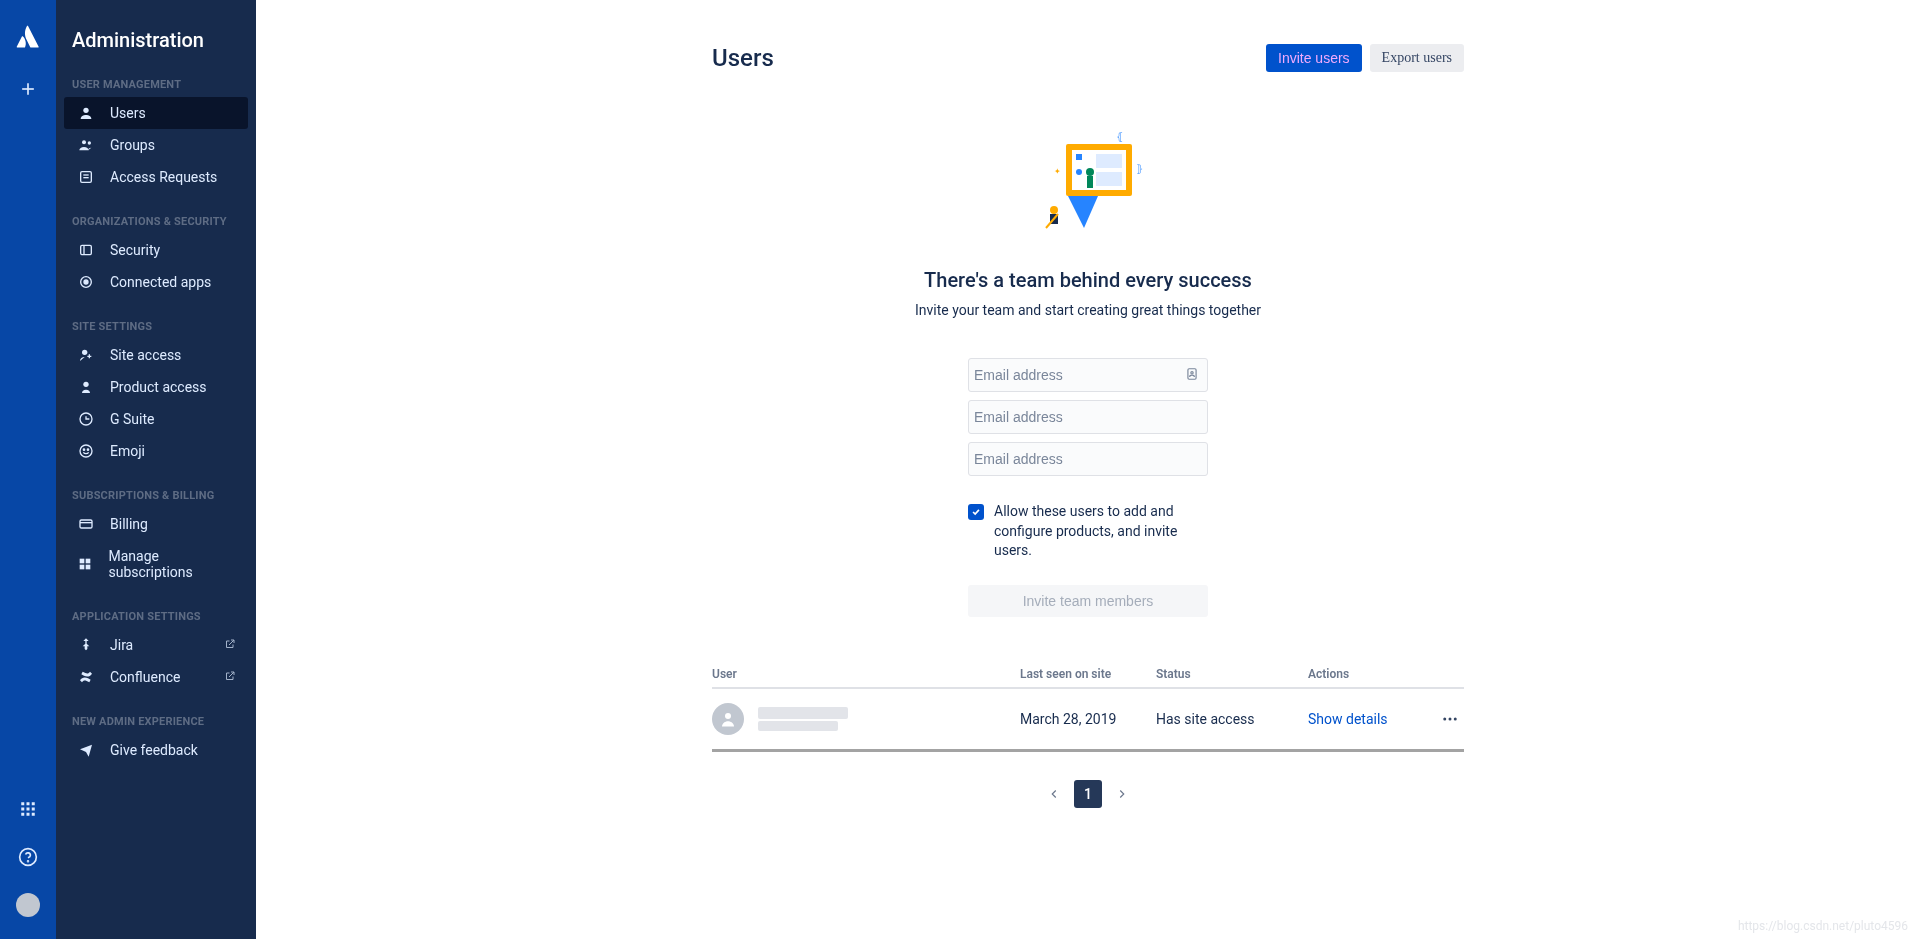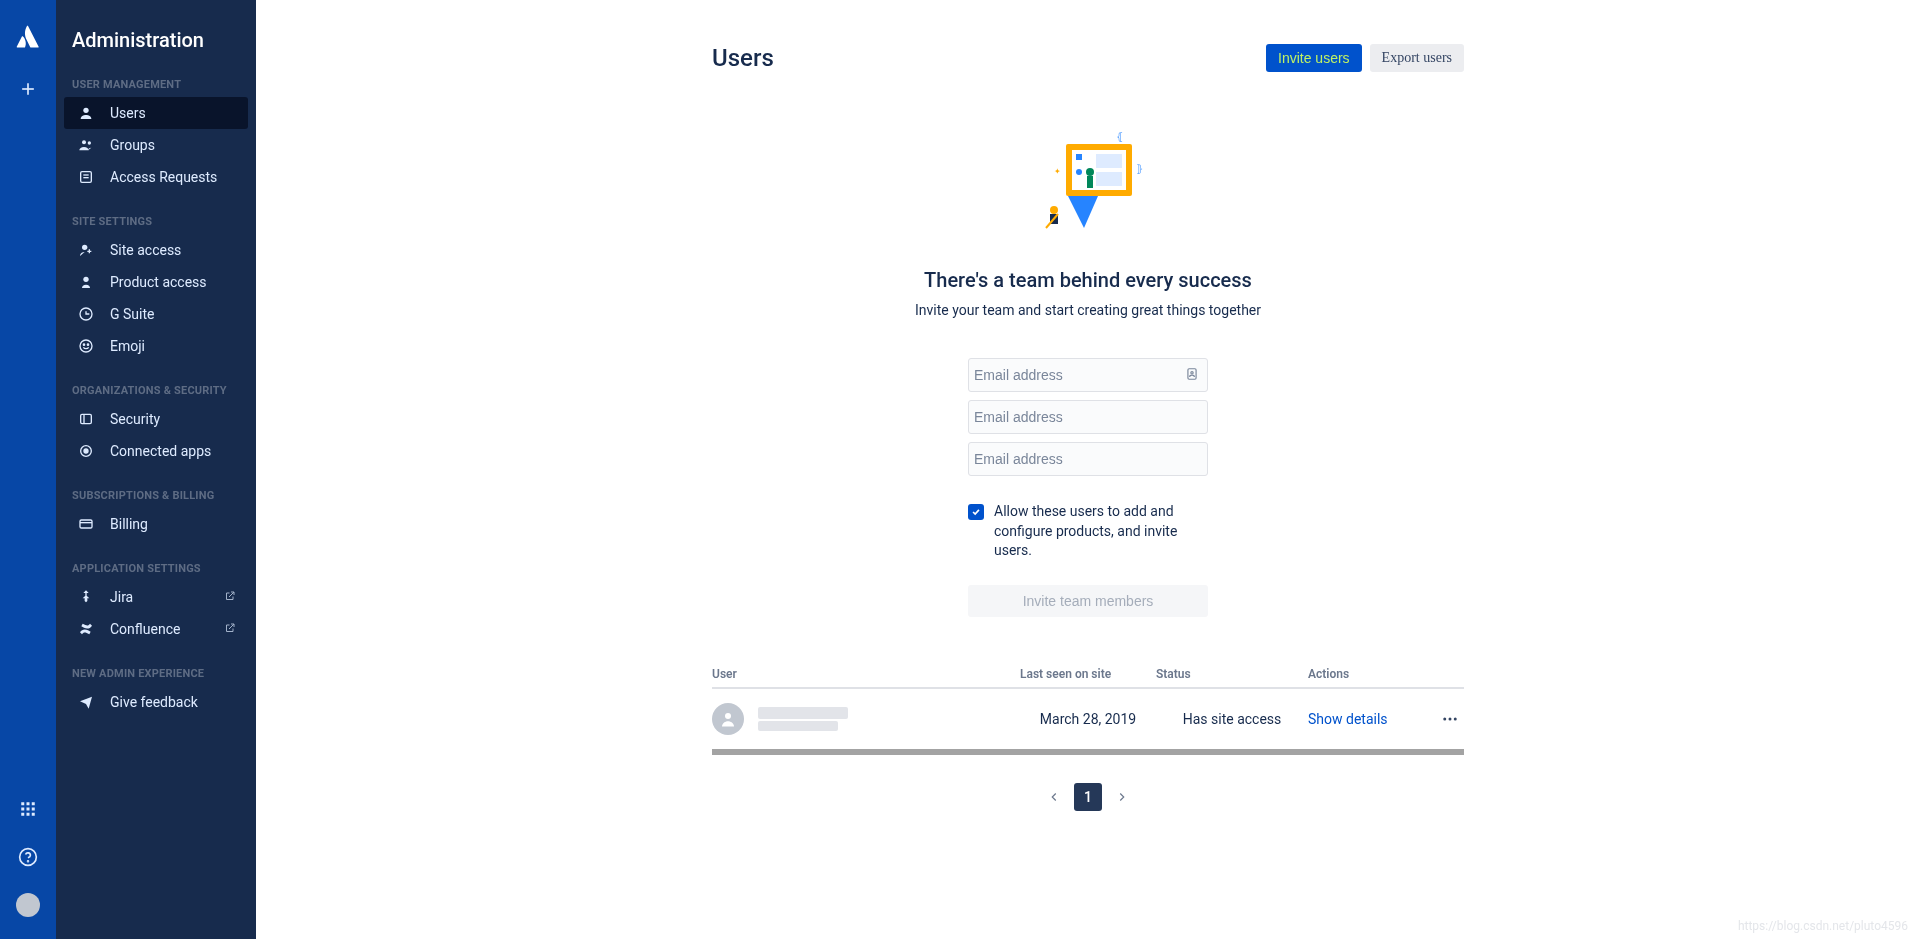--- a/index.html
+++ b/index.html
@@ -86,21 +86,21 @@
 }
 .header-actions { margin-left:auto; display:flex; gap:8px;}
 .btn {
   font-size:14px;
   padding: 6px 12px;
   border-radius:3px;
   cursor:pointer;
   border:none;
   font-weight:400;
 }
-.btn-primary { background:#0052CC; color:#bef264; }
+.btn-primary { background:#0052CC; color:#f0abfc; }
 .btn-default { background:rgba(9,30,66,0.08); color:#344563;font-family:Liberation Serif, serif; }
 .btn-disabled { background:rgba(9,30,66,0.04); color:#A5ADBA; cursor:not-allowed;}
 
 .hero {
   display:flex;
   flex-direction:column;
   align-items:center;
   text-align:center;
 }
 .hero-illustration {
@@ -128,21 +128,21 @@
 .checkbox-row { display:flex; align-items:flex-start; gap:10px; margin:18px 0 24px 0; text-align:left;justify-content:space-between;}
 .checkbox-box {
   width:16px;height:16px;border-radius:3px;background:#0052CC;color:#fff;
   display:flex;align-items:center;justify-content:center;flex-shrink:0;margin-top:2px;
 }
 .checkbox-label { font-size:14px;color:#172b4d;line-height:1.4;}
 .invite-btn { width:100%; text-align:center; padding:8px 12px;}
 
 .user-table { margin-top:50px;}
 .table-head { display:flex;border-bottom:2px solid #DFE1E6; padding-bottom:6px; font-size:12px; font-weight:600;color:#6B778C;}
-.table-row { display:flex; align-items:center; padding:14px 0; border-bottom:6px solid #a3a3a3;text-align:center;}
+.table-row { display:flex; align-items:center; padding:14px 0; border-bottom:3px solid #a3a3a3;}
 .col-user { flex: 0 0 308px; display:flex;align-items:center;gap:14px;}
 .col-last { flex: 0 0 136px;}
 .col-status { flex: 0 0 152px;}
 .col-actions { flex:1; display:flex;align-items:center;}
 .avatar {
   width:32px;height:32px;border-radius:50%;background:#C1C7D0;
   display:flex;align-items:center;justify-content:center;color:#fff;
 }
 .user-meta { display:flex;flex-direction:column;gap:2px;}
 .user-name { background:#E2E4E9;width:90px;height:12px;border-radius:2px;}
@@ -231,20 +231,42 @@
             <rect x="4" y="4" width="16" height="16" rx="2"></rect>
             <line x1="8" y1="9" x2="16" y2="9"></line>
             <line x1="8" y1="13" x2="16" y2="13"></line>
           </svg>
         </span>
       <span>Access Requests</span>
     </div>
   </div>
 
   <div class="nav-group">
+    <div class="nav-section-header">ORGANIZATIONS &amp; SECURITY</div>
+    <div class="nav-item">
+      <span class="nav-icon">
+          <svg width="16" height="16" viewBox="0 0 24 24" fill="none" stroke="currentColor" stroke-width="2">
+            <rect x="4" y="5" width="16" height="14" rx="2"></rect>
+            <line x1="9" y1="5" x2="9" y2="19"></line>
+          </svg>
+        </span>
+      <span>Security</span>
+    </div>
+    <div class="nav-item">
+      <span class="nav-icon">
+          <svg width="16" height="16" viewBox="0 0 24 24" fill="none" stroke="currentColor" stroke-width="2">
+            <circle cx="12" cy="12" r="8"></circle>
+            <circle cx="12" cy="12" r="3" fill="currentColor"></circle>
+          </svg>
+        </span>
+      <span>Connected apps</span>
+    </div>
+  </div>
+
+  <div class="nav-group">
     <div class="nav-section-header">SITE SETTINGS</div>
     <div class="nav-item">
       <span class="nav-icon">
           <svg width="16" height="16" viewBox="0 0 24 24" fill="currentColor">
             <circle cx="10" cy="8" r="4"></circle>
             <path d="M3 21c0-4 3-6 7-6"></path>
             <path d="M17 11v6m-3-3h6" stroke="currentColor" stroke-width="2" fill="none"></path>
           </svg>
         </span>
       <span>Site access</span>
@@ -274,51 +296,40 @@
             <path d="M8 14s1.5 2 4 2 4-2 4-2"></path>
             <circle cx="9" cy="10" r="1" fill="currentColor"></circle>
             <circle cx="15" cy="10" r="1" fill="currentColor"></circle>
           </svg>
         </span>
       <span>Emoji</span>
     </div>
   </div>
 
   <div class="nav-group">
-    <div class="nav-section-header">ORGANIZATIONS &amp; SECURITY</div>
-    <div class="nav-item">
-      <span class="nav-icon">
-          <svg width="16" height="16" viewBox="0 0 24 24" fill="none" stroke="currentColor" stroke-width="2">
-            <rect x="4" y="5" width="16" height="14" rx="2"></rect>
-            <line x1="9" y1="5" x2="9" y2="19"></line>
-          </svg>
-        </span>
-      <span>Security</span>
-    </div>
-    <div class="nav-item">
-      <span class="nav-icon">
-          <svg width="16" height="16" viewBox="0 0 24 24" fill="none" stroke="currentColor" stroke-width="2">
-            <circle cx="12" cy="12" r="8"></circle>
-            <circle cx="12" cy="12" r="3" fill="currentColor"></circle>
-          </svg>
-        </span>
-      <span>Connected apps</span>
-    </div>
-  </div>
-
-  <div class="nav-group">
     <div class="nav-section-header">SUBSCRIPTIONS &amp; BILLING</div>
     <div class="nav-item">
       <span class="nav-icon">
           <svg width="16" height="16" viewBox="0 0 24 24" fill="none" stroke="currentColor" stroke-width="2">
             <rect x="3" y="6" width="18" height="12" rx="2"></rect>
             <line x1="3" y1="10" x2="21" y2="10"></line>
           </svg>
         </span>
       <span>Billing</span>
+    </div>
+    <div class="nav-item">
+      <span class="nav-icon">
+          <svg width="16" height="16" viewBox="0 0 24 24" fill="currentColor">
+            <rect x="4" y="4" width="7" height="7"></rect>
+            <rect x="13" y="4" width="7" height="7"></rect>
+            <rect x="4" y="13" width="7" height="7"></rect>
+            <rect x="13" y="13" width="7" height="7"></rect>
+          </svg>
+        </span>
+      <span>Manage subscriptions</span>
     </div>
   </div>
 
   <div class="nav-group">
     <div class="nav-section-header">APPLICATION SETTINGS</div>
     <div class="nav-item">
       <span class="nav-icon">
           <svg width="16" height="16" viewBox="0 0 24 24" fill="currentColor">
             <path d="M12 2l4 4h-3v4l4 4h-3v4l-2 2-2-2v-4H7l4-4V6H8l4-4z"></path>
           </svg>

